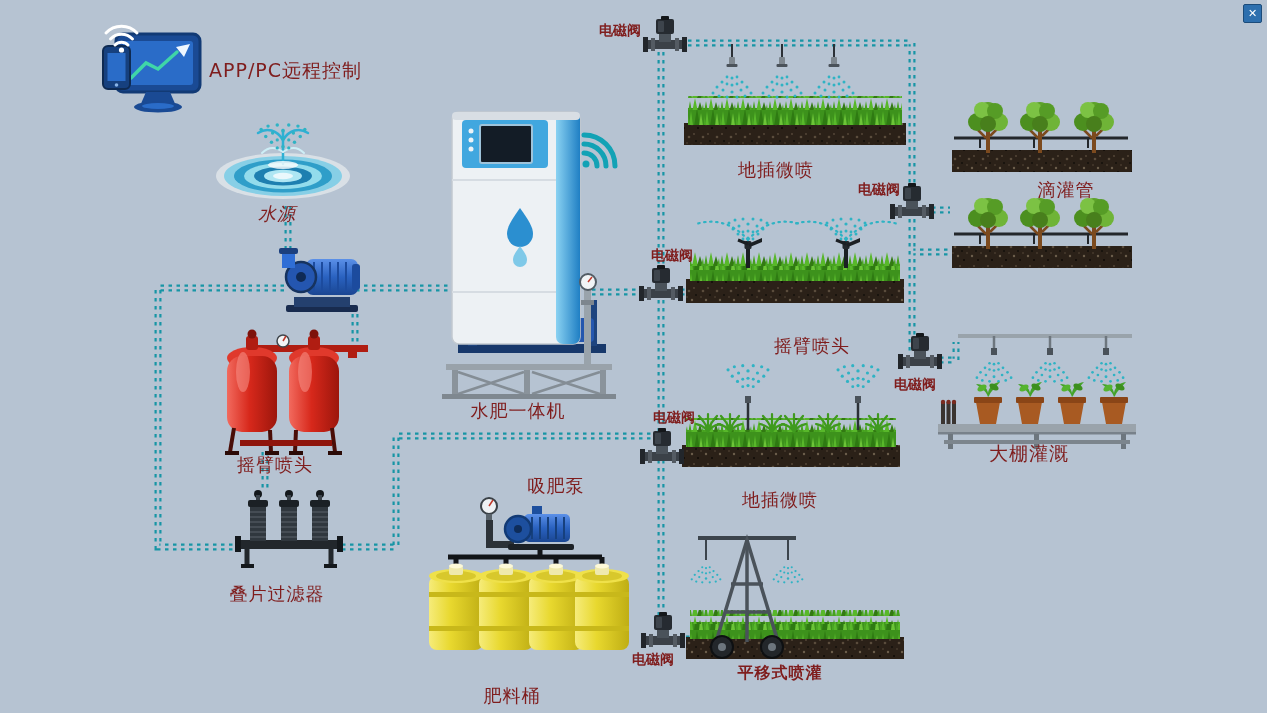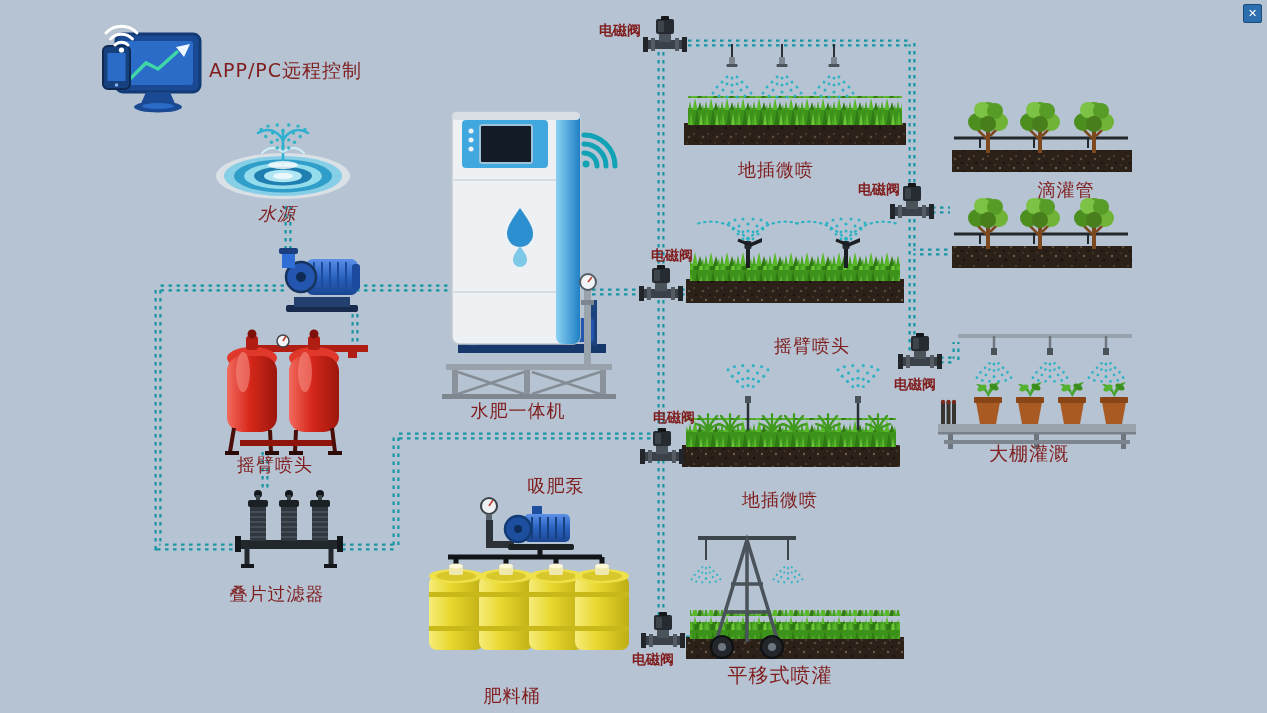--- a/index.html
+++ b/index.html
@@ -2,21 +2,21 @@
 <html><head>
 <meta charset="utf-8">
 <style>
   html,body{margin:0;padding:0;background:#8fa2b5;}
   .stage{position:relative;width:1267px;height:713px;background:#b6c3d2;overflow:hidden;
          font-family:"DejaVu Sans","Liberation Sans",sans-serif;}
   .stage svg.diagram{position:absolute;left:0;top:0;}
   .lbl{position:absolute;transform:translateX(-50%);color:#7f1d1d;font-size:18px;
        letter-spacing:1px;white-space:nowrap;line-height:1.15;}
   .lbl-sm{font-size:14px;font-weight:bold;letter-spacing:0;}
-  .lbl-lg{font-size:20px;font-weight:400;}
+  .lbl-lg{font-size:16px;font-weight:700;}
   .close-btn{position:absolute;top:4px;right:5px;width:17px;height:17px;border-radius:2px;
        background:#2d6fae;border:1px solid #1b4b7a;color:#ffffff;display:flex;align-items:center;
        justify-content:center;font-size:11px;line-height:1;cursor:pointer;}
   .pA{stroke:#1795a5;stroke-width:7;fill:none;stroke-dasharray:3.5 4.5;}
   .pB{stroke:#b6c3d2;stroke-width:2.6;fill:none;}
 </style>
 </head>
 <body>
 
 <div class="stage">

